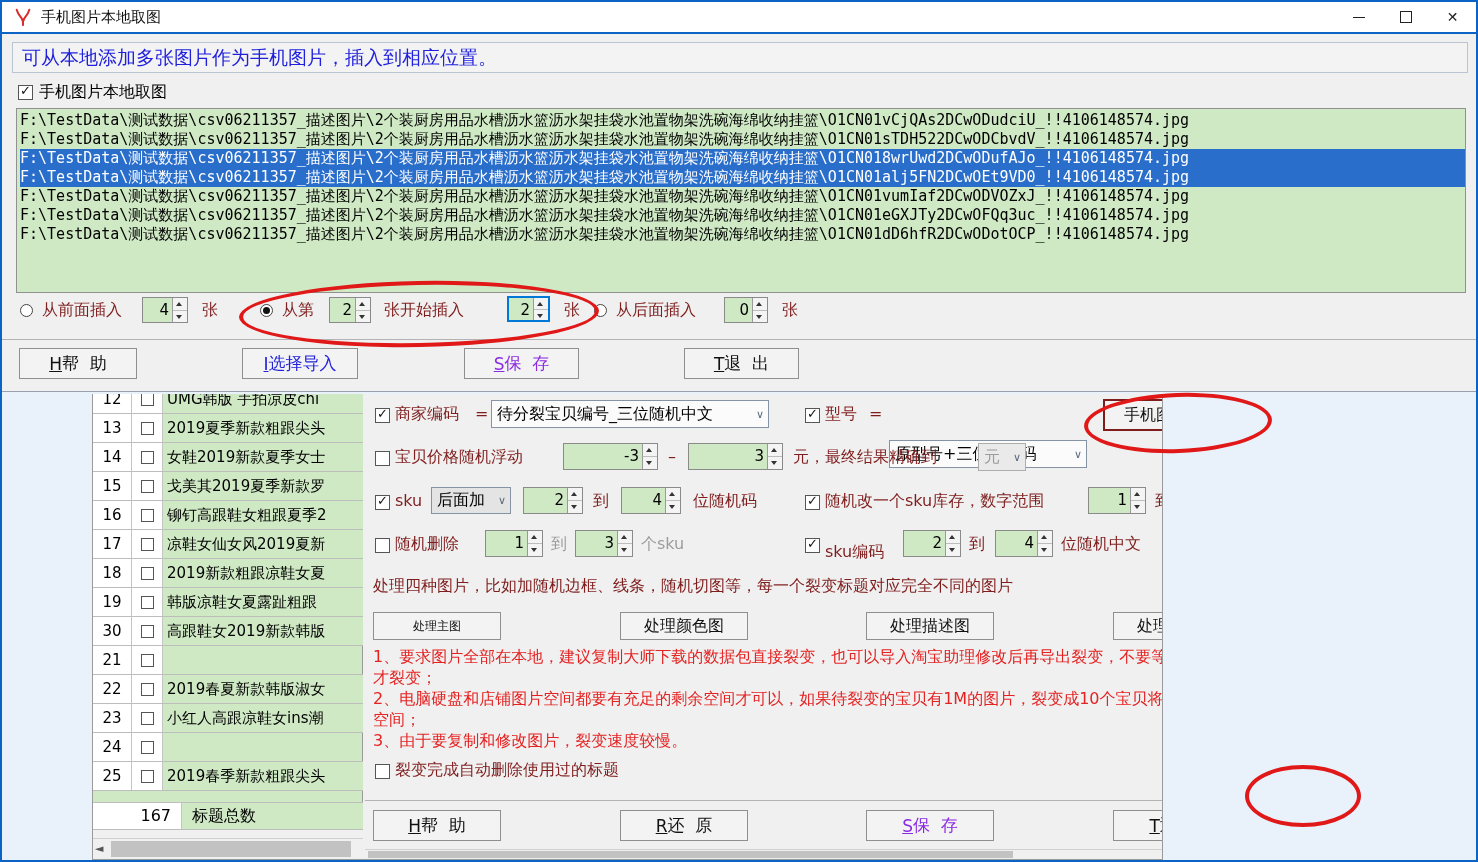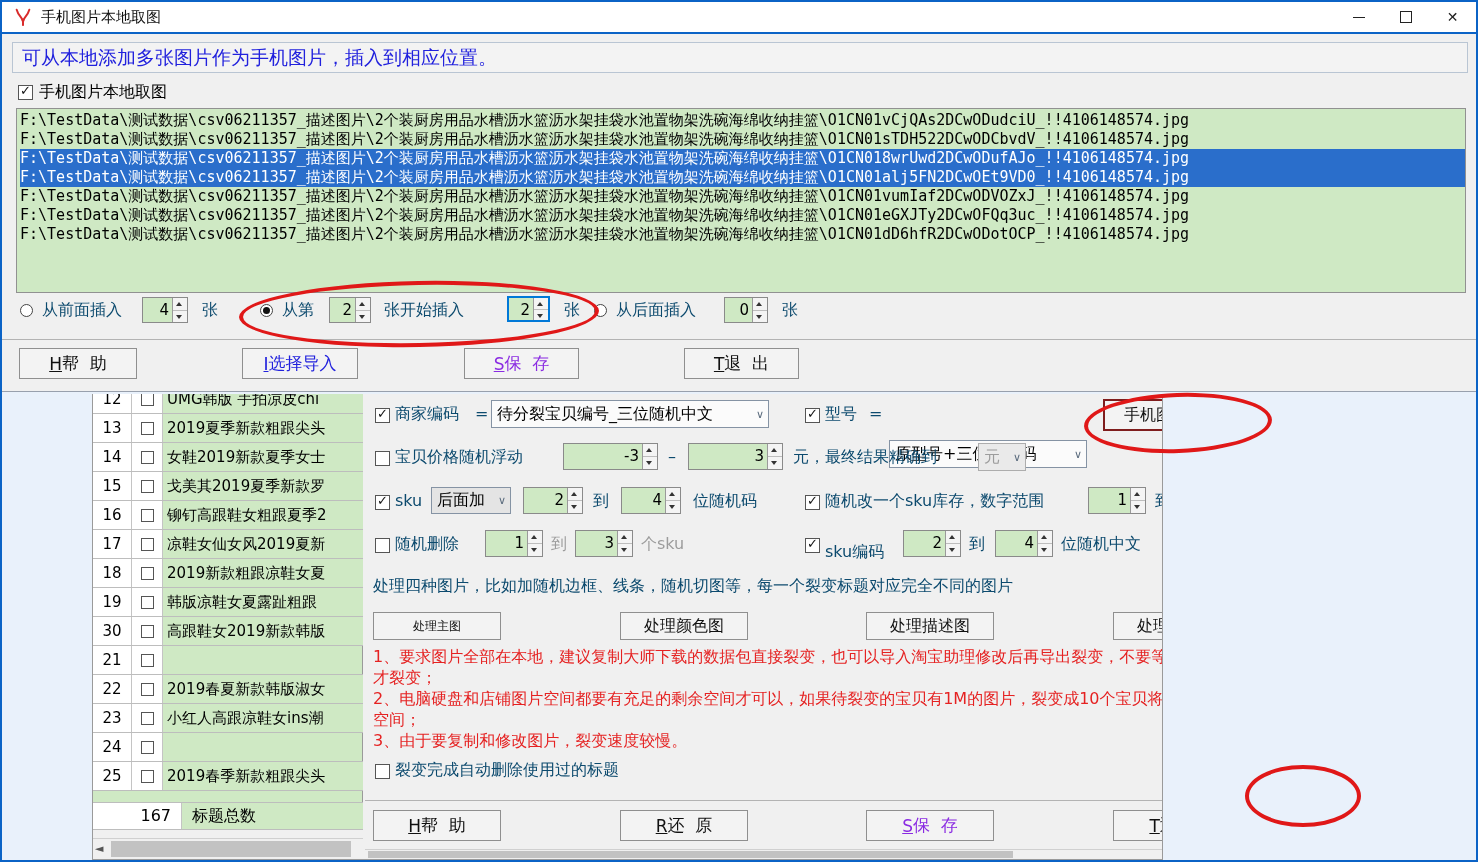--- a/index.html
+++ b/index.html
@@ -26,21 +26,21 @@
   .cb.checked::after{content:"✓";position:absolute;left:1px;top:-3px;font-size:13px;font-weight:bold;color:#111;}
   .cb.small{width:13px;height:13px;}
   .cblabel{margin-left:6px;}
   .filelist{position:absolute;left:14px;top:74px;width:1450px;height:185px;border:1px solid #919191;
             background:#cfe9c4;overflow:hidden;font-family:"DejaVu Sans Mono","Liberation Mono",monospace;
             font-size:15px;color:#000;padding:2px 0 0 3px;box-sizing:border-box;}
   .file-row{height:19px;line-height:19px;white-space:pre;}
   .file-row.sel{background:#2a6ecb;color:#fff;}
   .radio{width:13px;height:13px;border:1px solid #444;border-radius:50%;background:#fff;display:inline-block;position:relative;box-sizing:border-box;}
   .radio.checked::after{content:"";position:absolute;left:2px;top:2px;width:7px;height:7px;border-radius:50%;background:#111;}
-  .lbl{position:absolute;font-size:16px;color:#0c4a6e;white-space:pre;}
+  .lbl{position:absolute;font-size:16px;color:#7f1d1d;white-space:pre;}
   .lbl.gray{color:#9c9c9c;}
   .spin{position:absolute;height:26px;display:flex;border:1px solid #8a8a8a;background:#cfe9c4;box-sizing:border-box;}
   .spin.focus{border:2px solid #0078d7;}
   .spin-val{flex:1;font-size:15px;text-align:right;padding:3px 3px 0 0;color:#000;}
   .spin-btns{width:14px;display:flex;flex-direction:column;border-left:1px solid #9a9a9a;}
   .sp-up,.sp-dn{flex:1;background:#f4f4f4;position:relative;}
   .sp-up{border-bottom:1px solid #bdbdbd;}
   .sp-up::after{content:"";position:absolute;left:3px;top:4px;border-left:3px solid transparent;border-right:3px solid transparent;border-bottom:4px solid #333;}
   .sp-dn::after{content:"";position:absolute;left:3px;top:4px;border-left:3px solid transparent;border-right:3px solid transparent;border-top:4px solid #333;}
   .divline{position:absolute;border-top:1px solid #b3b3b3;}

